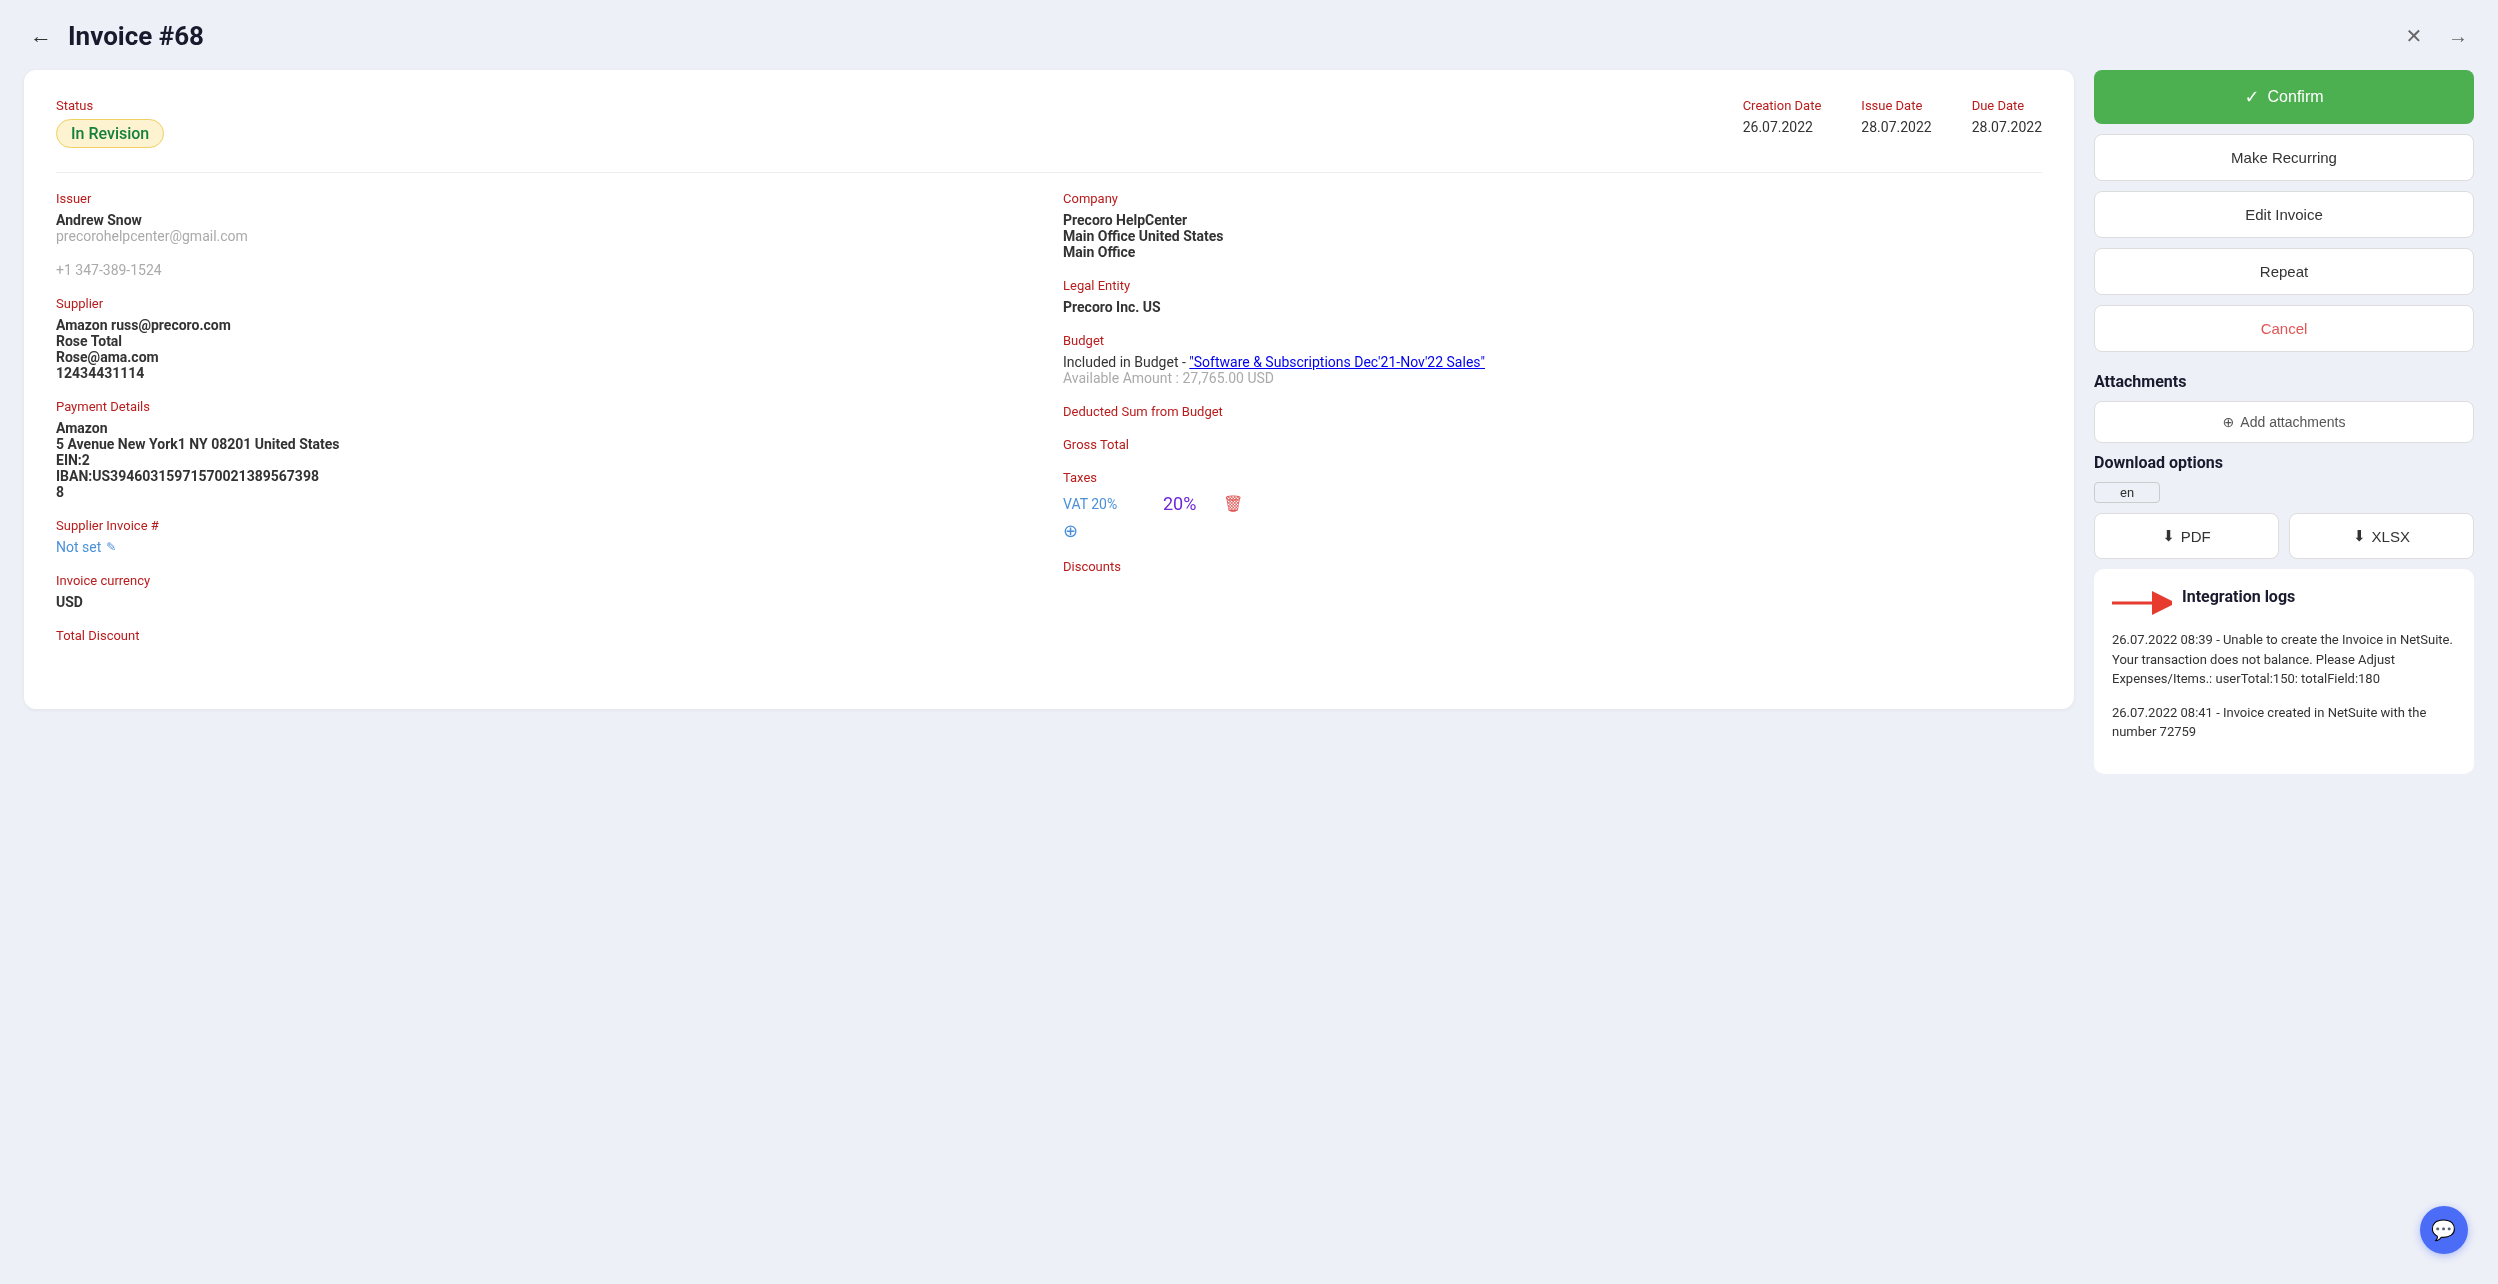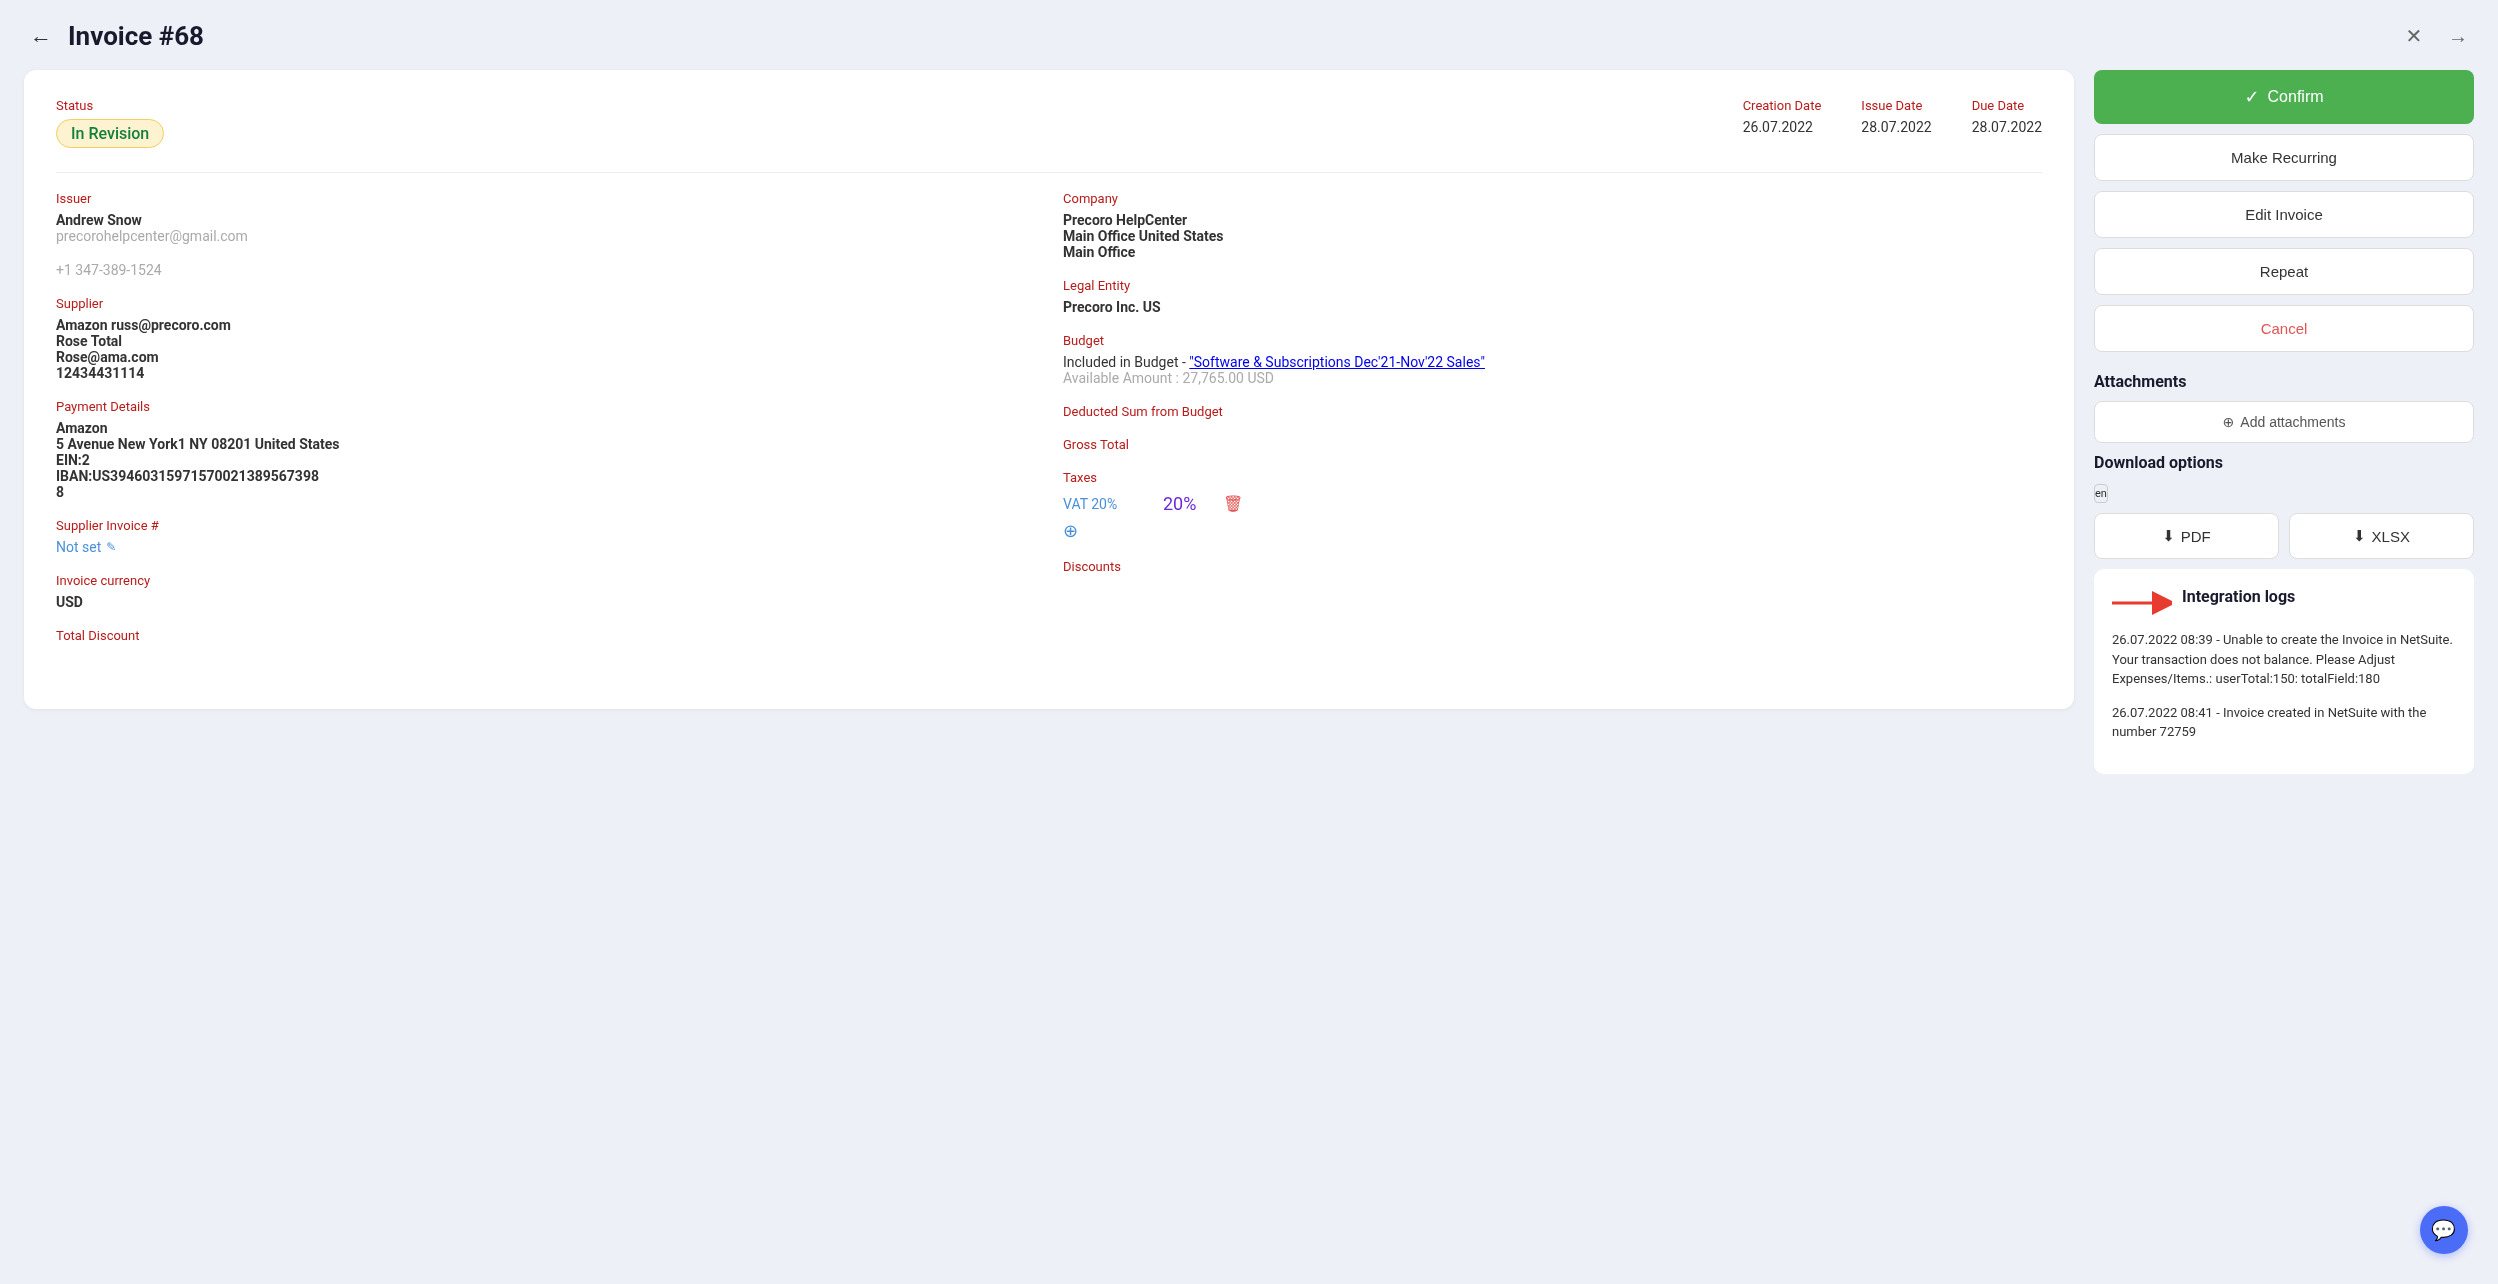--- a/index.html
+++ b/index.html
@@ -221,22 +221,22 @@
     .download-label {
       font-size: 16px;
       font-weight: 700;
       color: #1a1a2e;
       margin-bottom: 10px;
     }
     .lang-badge {
       display: inline-block;
       border: 1px solid #ccc;
       border-radius: 4px;
-      padding: 2px 0;
-      font-size: 11px;
+      padding: 2px 25px;
+      font-size: 13px;
       color: #333;
       margin-bottom: 10px;
     }
     .download-row {
       display: grid;
       grid-template-columns: 1fr 1fr;
       gap: 10px;
     }
     .btn-download {
       display: flex;

